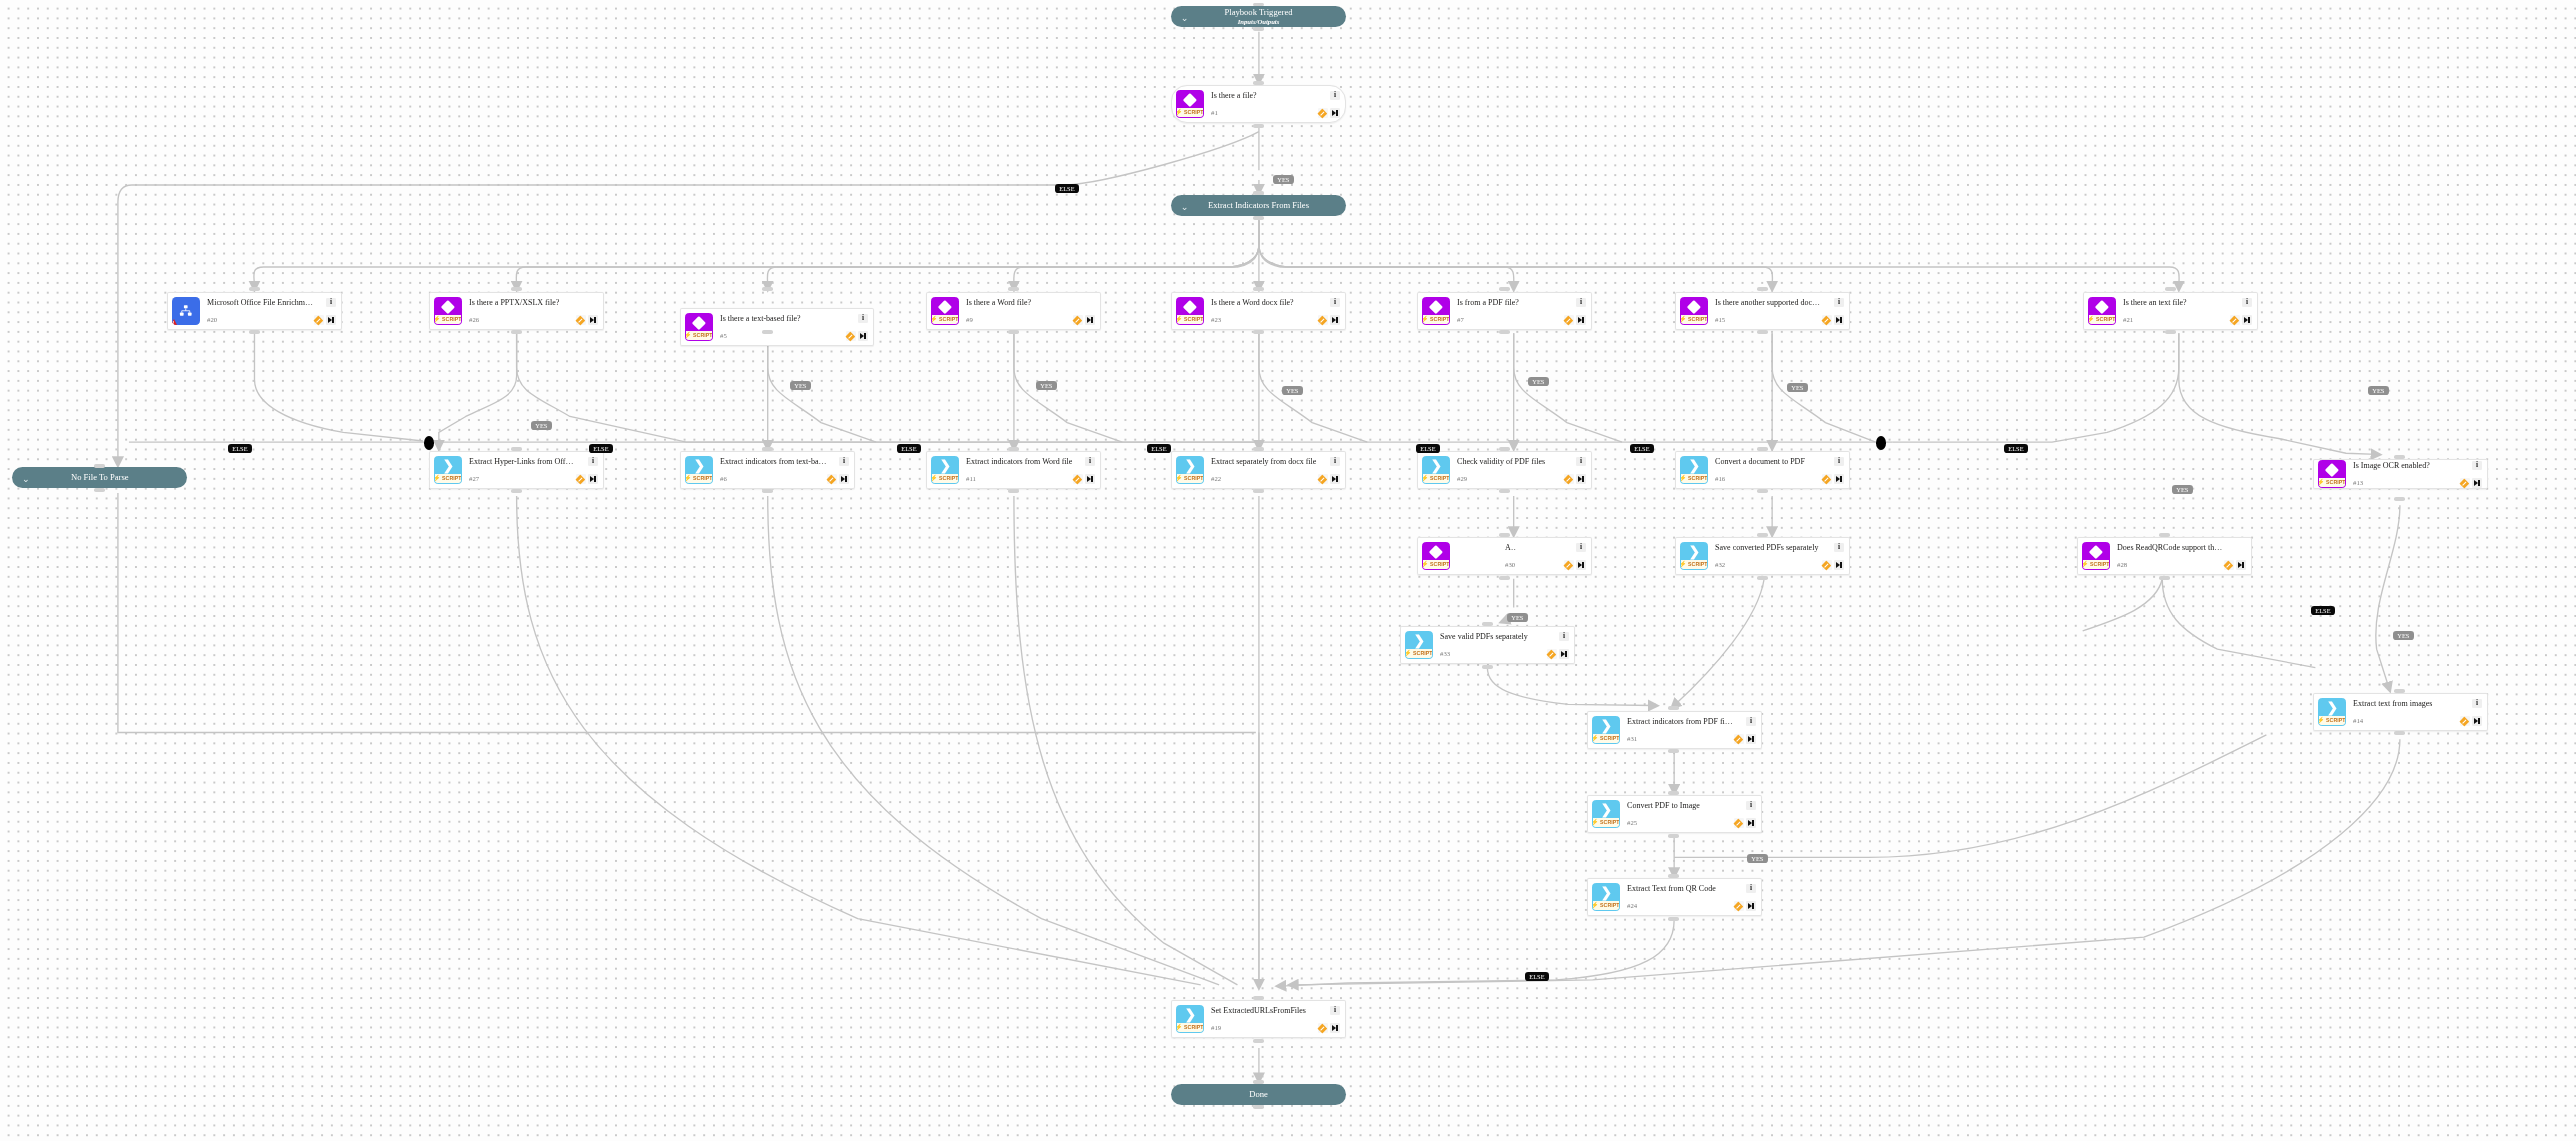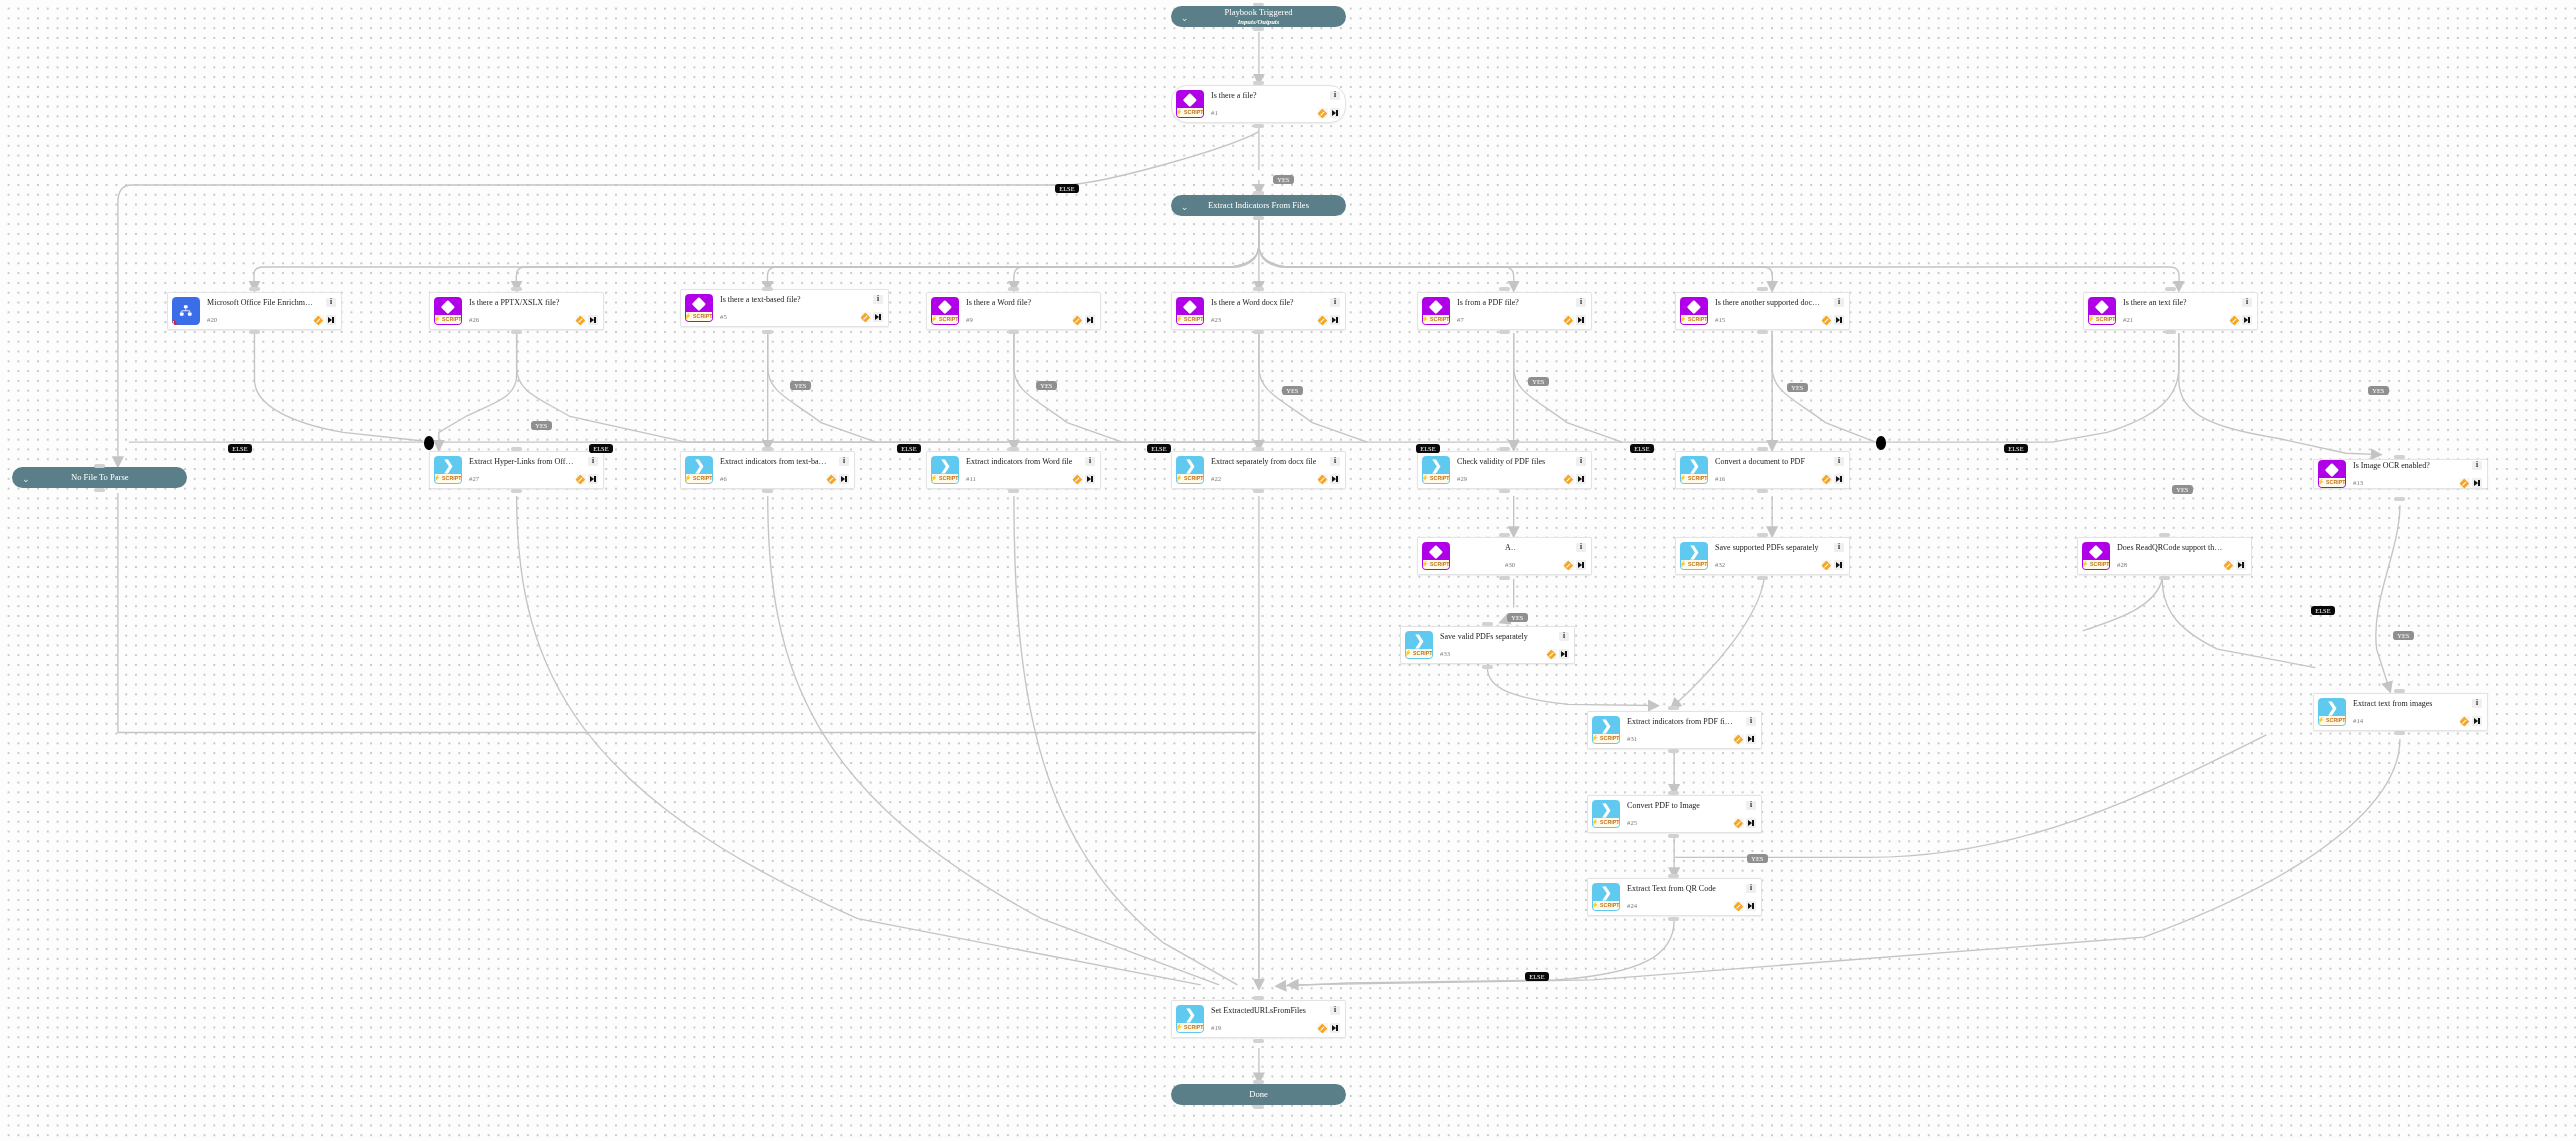--- a/index.html
+++ b/index.html
@@ -368,21 +368,21 @@
             </div>
             <div class="step-icon">
               <span class="tri"></span>
               <span class="bar"></span>
             </div>
           </div>
         </div>
       </div>
       <div class="nub" style="left: 511px; top: 287px;"></div>
       <div class="nub" style="left: 511px; top: 330px;"></div>
-      <div class="node" style="left: 680px; top: 289px; width: 209px; height: 38px;">
+      <div class="node" style="left: 680px; top: 308px; width: 194px; height: 38px;">
         <div class="icon-wrap cond">
           <div class="icon-top">
             <div class="diamond"></div>
           </div>
           <div class="icon-bot">
             <span class="bolt">⚡</span>
             <span>SCRIPT</span>
           </div>
         </div>
         <div class="body">
@@ -837,21 +837,21 @@
         <div class="icon-wrap script">
           <div class="icon-top">
             <div class="chevron-glyph">❯</div>
           </div>
           <div class="icon-bot">
             <span class="bolt">⚡</span>
             <span>SCRIPT</span>
           </div>
         </div>
         <div class="body">
-          <div class="title">Save supported PDFs separately</div>
+          <div class="title">Save converted PDFs separately</div>
           <div class="num">#32</div>
         </div>
         <div class="ctrls">
           <div class="btn-row">
             <div class="btn-sq">
               <span class="info-i">i</span>
             </div>
           </div>
           <div class="btn-row">
             <div class="bp-icon">

